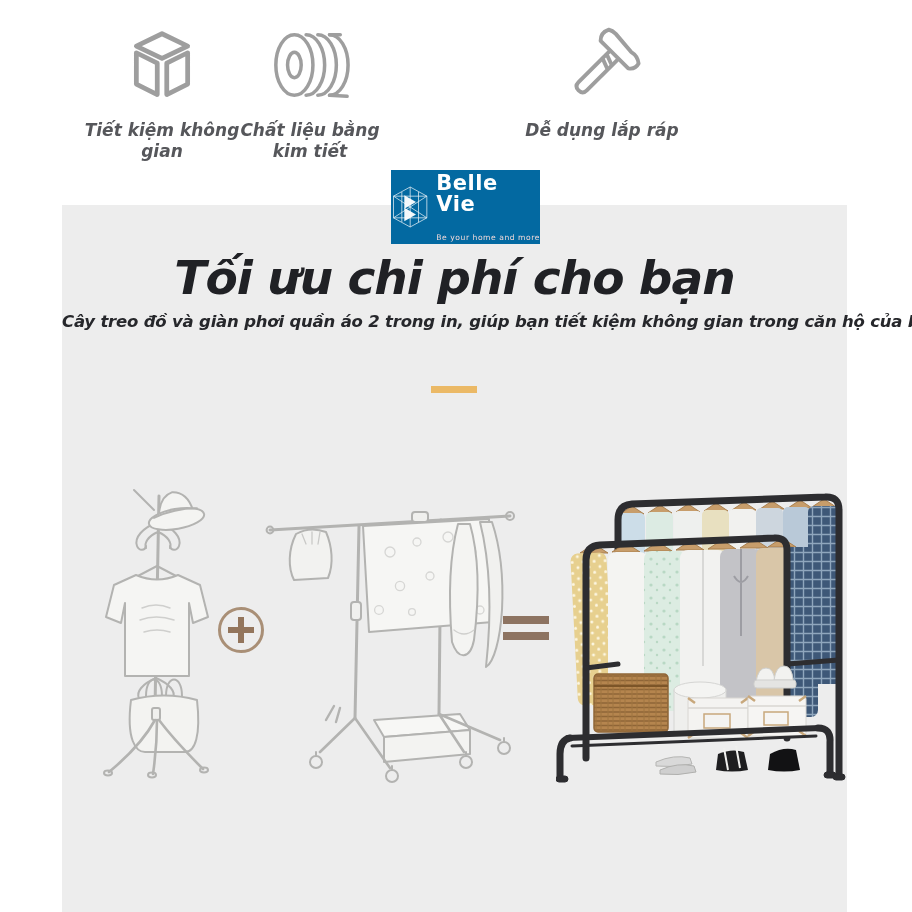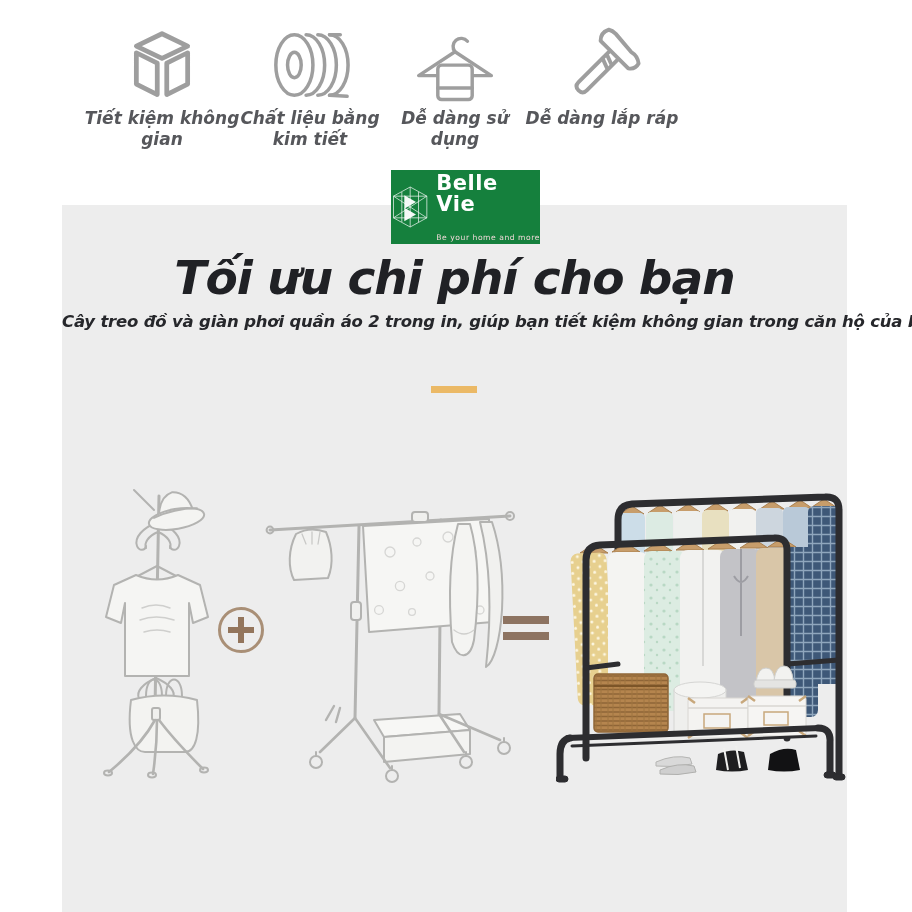--- a/index.html
+++ b/index.html
@@ -8,32 +8,32 @@
     background:#ffffff;
     font-family:"DejaVu Sans","Liberation Sans",sans-serif;
   }
   .stage{position:absolute;inset:0;width:912px;height:912px;}
 
   
   .features{position:absolute;left:0;top:22px;width:912px;height:150px;}
   .feature{position:absolute;top:0;width:160px;text-align:center;}
   .feature .ic{height:86px;display:flex;align-items:flex-end;justify-content:center;}
   .feature .lbl{
-    margin-top:0;font-size:17px;font-weight:bold;font-style:italic;
+    margin-top:12px;font-size:17px;font-weight:bold;font-style:italic;
     color:#56575b;line-height:1.22;
   }
   .f1{left:82px;} .f2{left:230px;} .f3{left:375px;} .f4{left:522px;} .f5{left:672px;}
 
   
   .panel{position:absolute;left:62px;top:205px;width:785px;height:707px;background:#ededed;}
 
   
   .badge{
     position:absolute;left:391px;top:170px;width:149px;height:74px;
-    background:#15803d;display:flex;align-items:center;justify-content:center;gap:7px;
+    background:#0369a1;display:flex;align-items:center;justify-content:center;gap:7px;
     z-index:5;
   }
   .badge .btxt{display:flex;flex-direction:column;line-height:1;}
   .badge .brand{color:#ffffff;font-size:21px;font-weight:bold;letter-spacing:.5px;}
   .badge .tag{color:#f2dada;font-size:7.6px;letter-spacing:.55px;margin-top:19px;white-space:nowrap;}
 
   
   .title{
     position:absolute;left:62px;top:250px;width:785px;text-align:center;
     font-size:47px;font-weight:bold;font-style:italic;color:#202125;
@@ -84,43 +84,32 @@
           <path d="M38 9 A19 31 0 0 1 38 71"></path>
           <path d="M50 9 A19 31 0 0 1 50 71"></path>
           <path d="M62 9 A19 31 0 0 1 62 71"></path>
           <path d="M62 9 L73 9"></path>
           <path d="M62 71 L80 72"></path>
         </svg>
       </div>
       <div class="lbl">Chất liệu bằng kim tiết</div>
     </div>
 
-    <div class="feature f3">
-      <div class="ic">
-        <svg width="86" height="80" viewBox="0 0 90 82" fill="none" stroke="#9e9e9e" stroke-width="3.6" stroke-linejoin="round" stroke-linecap="round">
-          <path d="M45 24 A8.5 8.5 0 1 1 58 13"></path>
-          <path d="M45 24 L7 49 L83 49 Z"></path>
-          <rect x="27" y="38" width="36" height="36" rx="4" fill="#ffffff"></rect>
-          <path d="M27 62 L63 62"></path>
-        </svg>
-      </div>
-      <div class="lbl">Dễ dàng sử dụng</div>
-    </div>
 
     <div class="feature f4">
       <div class="ic">
         <svg width="82" height="82" viewBox="0 0 84 84" fill="none" stroke="#9e9e9e" stroke-width="4" stroke-linejoin="round" stroke-linecap="round">
           <g transform="rotate(45 42 42)">
             <path d="M20 10 Q16 18 22 24 L62 24 Q68 20 66 13 Q60 8 52 10 L28 8 Q23 8 20 10 Z"></path>
             <path d="M36 26 L36 70 Q36 76 42 76 Q48 76 48 70 L48 26"></path>
             <path d="M38 30 L46 33 M38 36 L46 39"></path>
           </g>
         </svg>
       </div>
-      <div class="lbl">Dễ dàng lắp ráp</div>
+      <div class="lbl">Dễ dụng lắp ráp</div>
     </div>
 
   </div>
 
   <div class="panel"></div>
 
   <div class="badge">
     <svg width="46" height="52" viewBox="0 0 46 52">
       <g fill="none" stroke="#ffffff" stroke-width="0.9" opacity="0.9">
         <path d="M23 2 L43 13 L43 39 L23 50 L3 39 L3 13 Z"></path>

